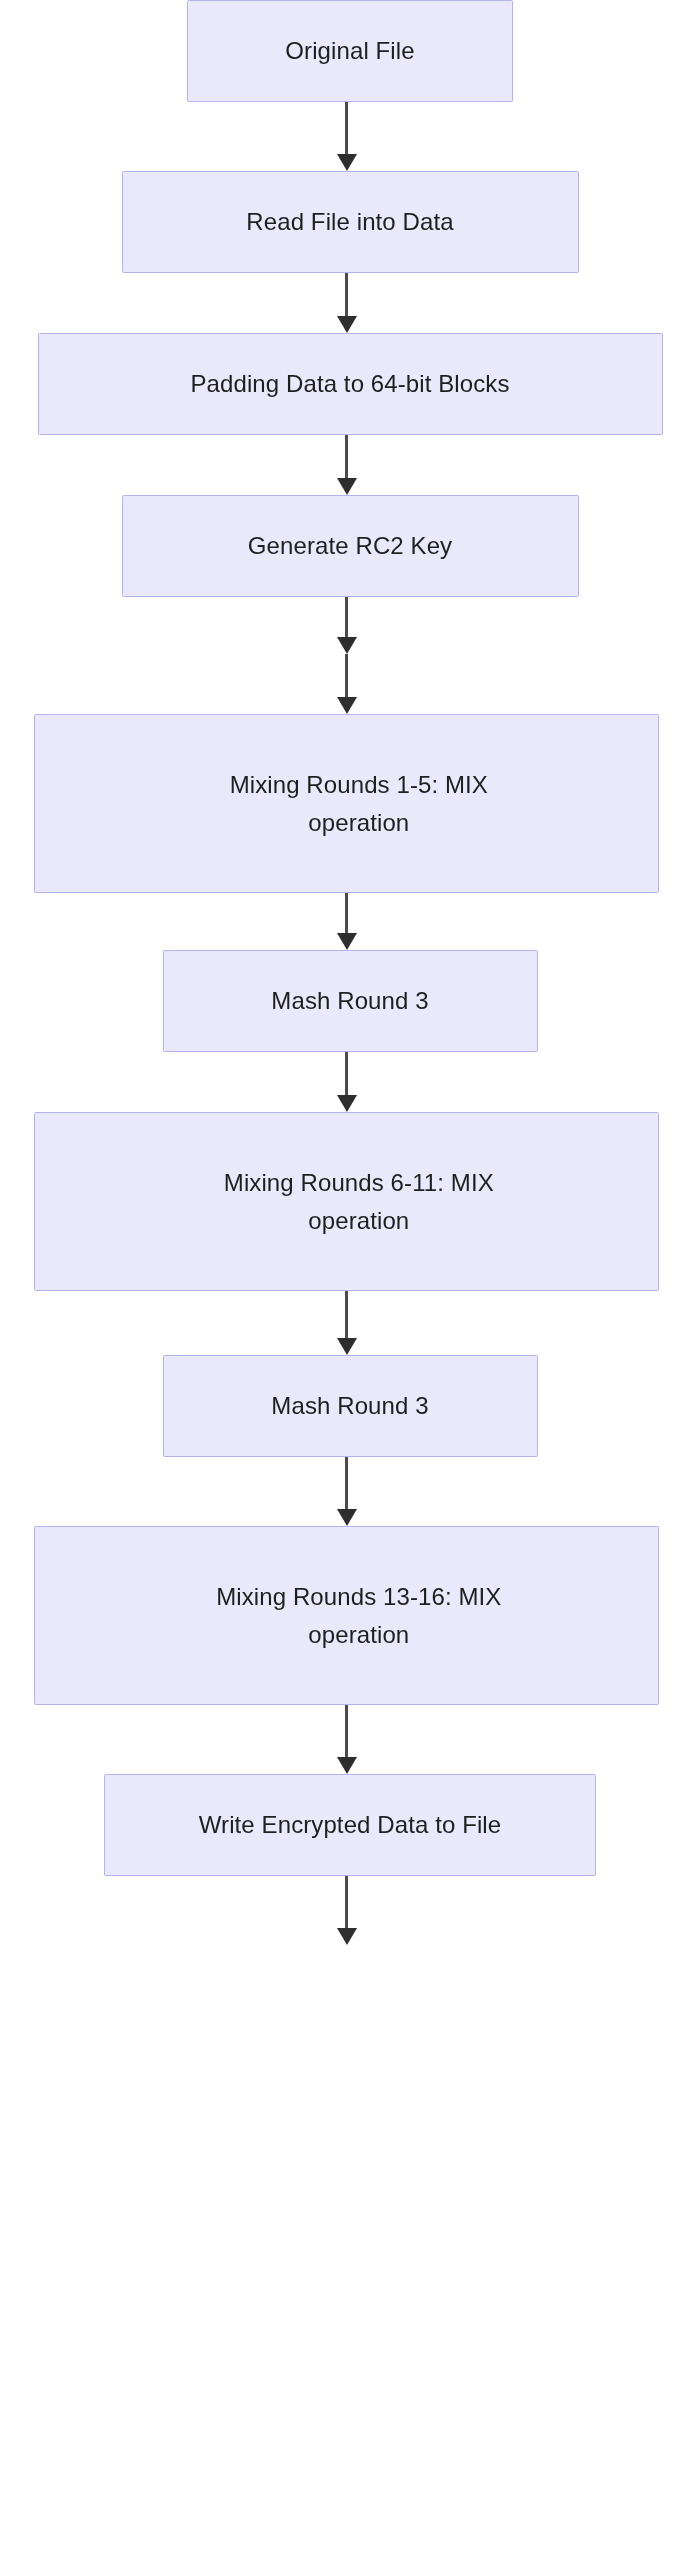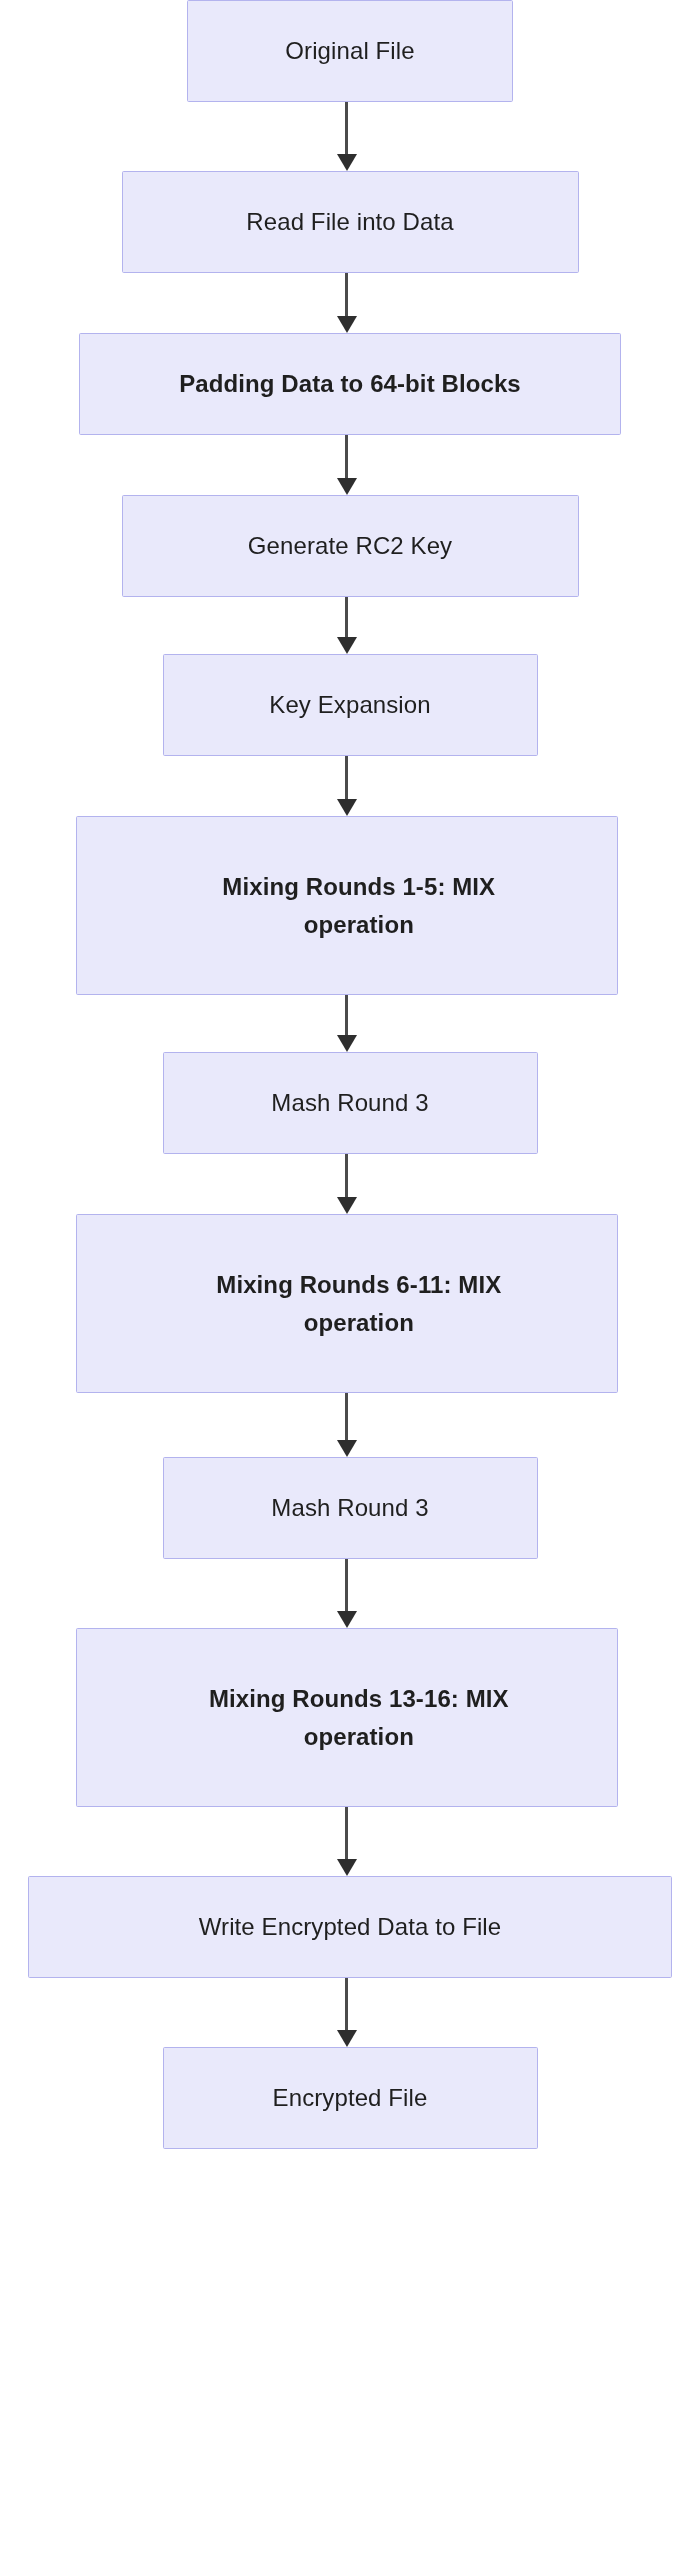--- a/index.html
+++ b/index.html
@@ -51,22 +51,22 @@
 
   .node-label {
     display: block;
     white-space: pre-line;
   }
 
   
   .w-sm  { width: 326px; }
   .w-md  { width: 375px; }
   .w-lg  { width: 457px; }
-  .w-xxl { width: 644px; }
-  .w-max { width: 542px; font-weight: bold; }
+  .w-xxl { width: 492px; }
+  .w-max { width: 625px; }
 
   .h-1 { height: 102px; margin-left: 7px; }
   .h-2 { height: 179px; padding-left: 36px; }
 
   
   .connector {
     position: relative;
     width: 21px;
     display: flex;
     flex-direction: column;
@@ -123,23 +123,20 @@
     </div>
 
     <div class="node w-lg h-1">
       <span class="node-label">Generate RC2 Key</span>
     </div>
     <div class="connector c-70">
       <div class="line"></div>
       <div class="head"></div>
     </div>
 
-    <div class="node w-md h-1">
-      <span class="node-label">Key Expansion</span>
-    </div>
     <div class="connector c-74">
       <div class="line"></div>
       <div class="head"></div>
     </div>
 
     <div class="node w-max h-2">
       <span class="node-label">Mixing Rounds 1-5: MIX
 operation</span>
     </div>
     <div class="connector c-70">
@@ -182,19 +179,16 @@
     </div>
 
     <div class="node w-xxl h-1">
       <span class="node-label">Write Encrypted Data to File</span>
     </div>
     <div class="connector c-84">
       <div class="line"></div>
       <div class="head"></div>
     </div>
 
-    <div class="node w-md h-1">
-      <span class="node-label">Encrypted File</span>
-    </div>
 
   </div>
 </div>
 
 
 </body></html>

